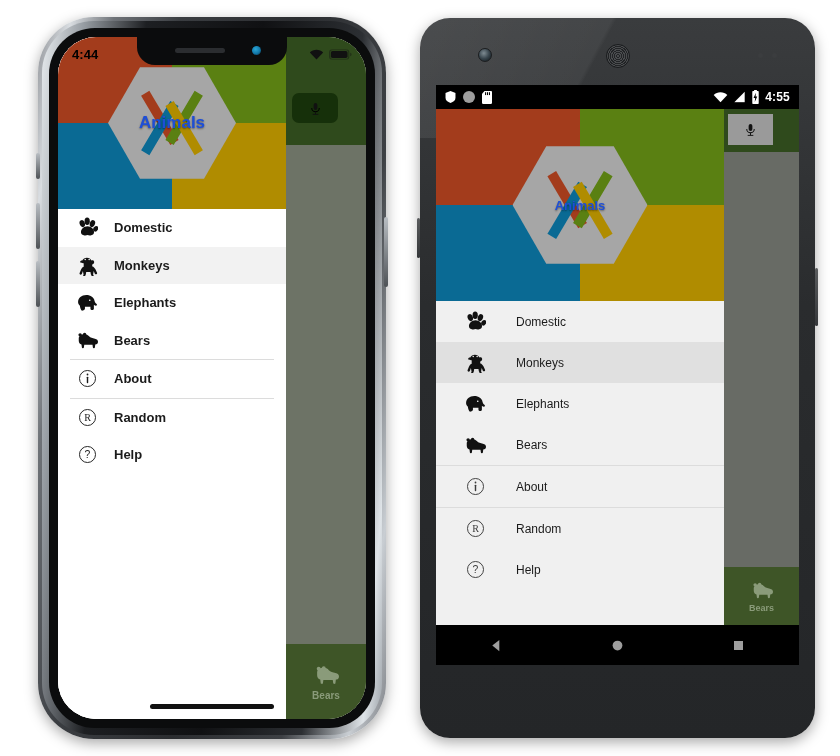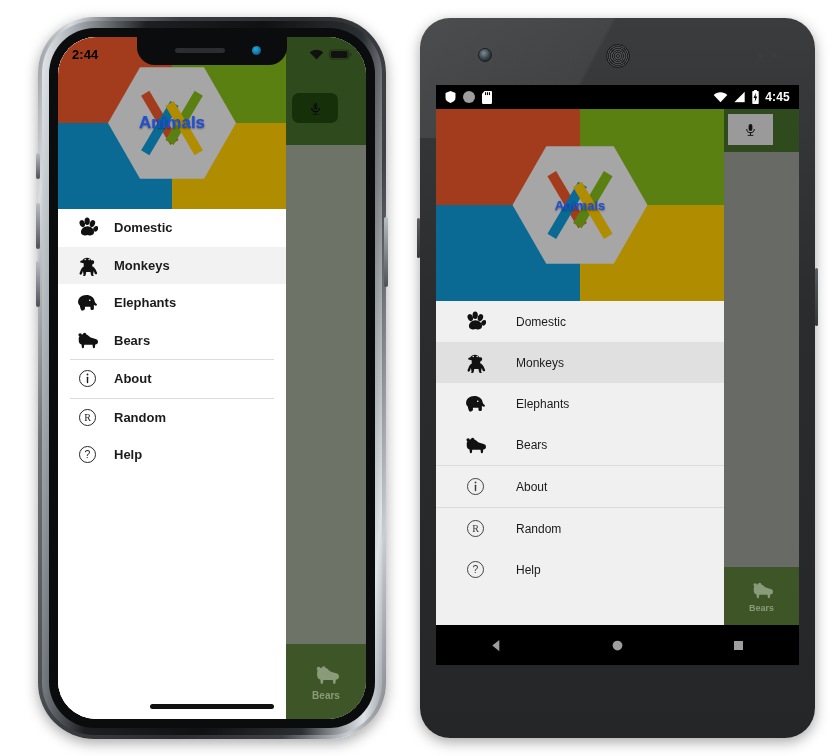--- a/index.html
+++ b/index.html
@@ -324,21 +324,21 @@
           </div>
         </div>
       </div>
 
       <div class="ip-notch">
         <div class="ip-speaker"></div>
         <div class="ip-cam"></div>
       </div>
 
       <div class="ip-statusbar">
-        <div class="ip-time">2:44</div>
+        <div class="ip-time">4:44</div>
         <div class="ip-right-icons">
           <span>
             <svg width="15" height="11" viewBox="0 0 24 18" fill="#111">
                 <use href="#sym-wifi"></use>
               </svg>
           </span>
           <span style="color:#111;">
             <svg width="23" height="11" viewBox="0 0 30 14">
                 <use href="#sym-batt-ios"></use>
               </svg>
@@ -389,21 +389,21 @@
           <span>
             <svg width="13" height="12" viewBox="0 0 20 18" fill="#fff">
                 <use href="#sym-signal"></use>
               </svg>
           </span>
           <span>
             <svg width="9" height="14" viewBox="0 0 12 20" fill="#fff">
                 <use href="#sym-batt-and"></use>
               </svg>
           </span>
-          <span class="an-clock">4:45</span>
+          <span class="an-clock">4:55</span>
         </div>
       </div>
 
       <div class="app" style="top:24px;bottom:40px;background:#f0f0f0;">
         <div class="app-body">
 
           <div class="drawer" style="width:288px;background:#f0f0f0;">
             <div class="hdr" style="height:192px;">
               <div class="quad q-tl" style="background:#a33c1c;"></div>
               <div class="quad q-tr" style="background:#5a8012;"></div>

